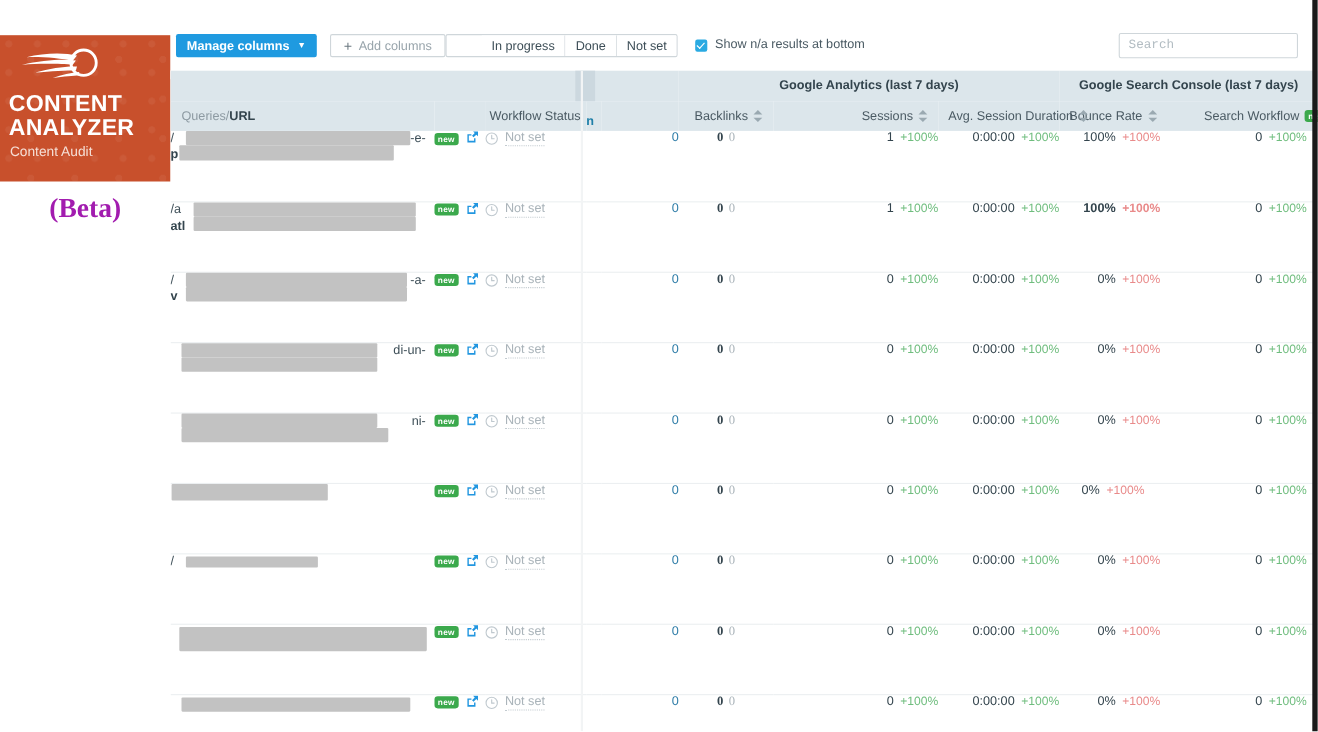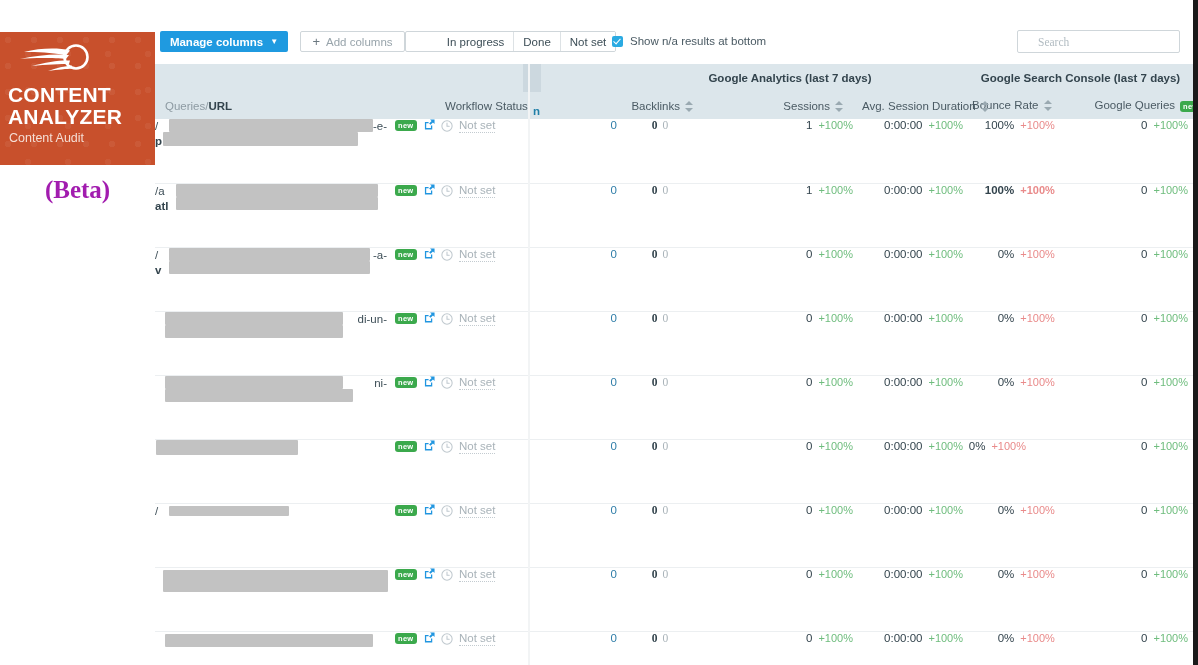--- a/index.html
+++ b/index.html
@@ -116,21 +116,21 @@
     color: #3d4e57;
     background: #ffffff;
     border-right: 1px solid #dde2e5;
     cursor: pointer;
     white-space: nowrap;
   }
   .seg:last-child { border-right: none; }
   .seg.active { background: #d7edf9; color: #26566e; margin-top: 30px; }
 
   .cbwrap {
-    position: absolute; left: 424px; top: 35px;
+    position: absolute; left: 444px; top: 35px;
     display: flex; align-items: center;
     cursor: pointer;
     padding-left: 33px;
   }
   .cbox {
     width: 11px; height: 11px;
     border-radius: 2px;
     background: #2aaae2;
     position: relative;
     flex: none;
@@ -152,23 +152,22 @@
     border: 1px solid #cfd6da;
     border-radius: 2px;
     background: #fff;
     overflow: hidden;
   }
   .searchwrap input {
     flex: 1; border: none; outline: none;
     padding: 0 8px;
     font-size: 11.5px;
     color: #4a5a63;
-    font-family: Liberation Serif, serif;
+    font-family: Liberation Mono, monospace;
     background: transparent;
-    margin-left: 12px;
   }
   .searchwrap input::placeholder { color: #b2bcc2; }
 
   
   #tablewrap {
     position: absolute; left: 155px; top: 64px;
     width: 1043px; height: 601px;
     overflow: hidden;
     background: #ffffff;
   }
@@ -400,21 +399,21 @@
           <th style="text-align:right;">
             <span>Backlinks</span><span class="sorter"></span>
           </th>
           <th style="text-align:right;">
             <span>Sessions</span><span class="sorter"></span>
           </th>
           <th style="text-align:right;">
             <span>Avg. Session Duration</span><span class="sorter"></span>
           </th>
           <th style="text-align:right;padding-right:10px;">
-            <span style="display:inline-block;margin-right:42px;"><span>Bounce Rate</span><span class="sorter"></span></span><span>Google Queries</span><span class="badge-new" style="margin-left:5px;">new</span>
+            <span style="display:inline-block;margin-right:42px;"><span>Bounce Rate</span><span class="sorter"></span></span><span>Search Workflow</span><span class="badge-new" style="margin-left:5px;">new</span>
           </th>
         </tr>
       </thead>
       <tbody id="tbody">
           <tr>
     <td class="cell-url">
       <div class="urlline">
         <span>/</span><span style="float:right;">-e-</span>
         <div class="u2">p</div>
         <span class="redact" style="left:14px;top:0px;width:204px;height:13px;"></span><span class="redact" style="left:8px;top:13px;width:195px;height:14px;"></span>
@@ -635,21 +634,21 @@
     <td class="cell-bl">
       <span class="bl-b">0</span><span class="bl-s">0</span>
     </td>
     <td class="cell-num">
       <span class="val">0</span><span class="delta up">+100%</span>
     </td>
     <td class="cell-num">
       <span class="val">0:00:00</span><span class="delta up">+100%</span>
     </td>
     <td class="cell-num" style="padding-right:10px;">
-      <span style="display:inline-block;width:86px;text-align:left;"><span class="val">0%</span><span class="delta down">+100%</span></span>
+      <span style="display:inline-block;width:86px;text-align:center;"><span class="val">0%</span><span class="delta down">+100%</span></span>
       <span style="display:inline-block;width:130px;text-align:right;"><span class="val">0</span><span class="delta up">+100%</span></span>
     </td>
           </tr>
           <tr>
     <td class="cell-url">
       <div class="urlline">
         <span>/</span><span style="float:right;"></span>
         <div class="u2">&nbsp;</div>
         <span class="redact" style="left:14px;top:2px;width:120px;height:10px;"></span>
       </div>

